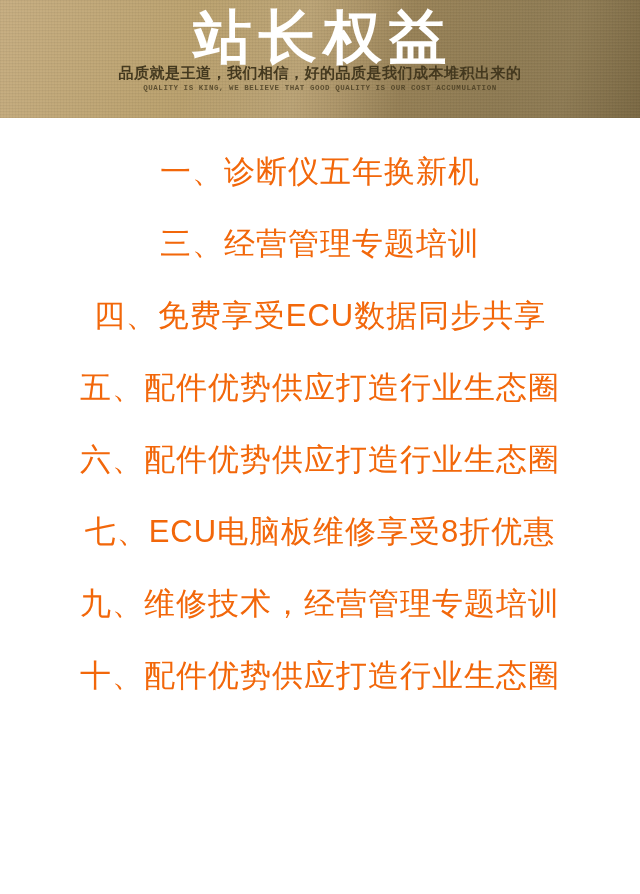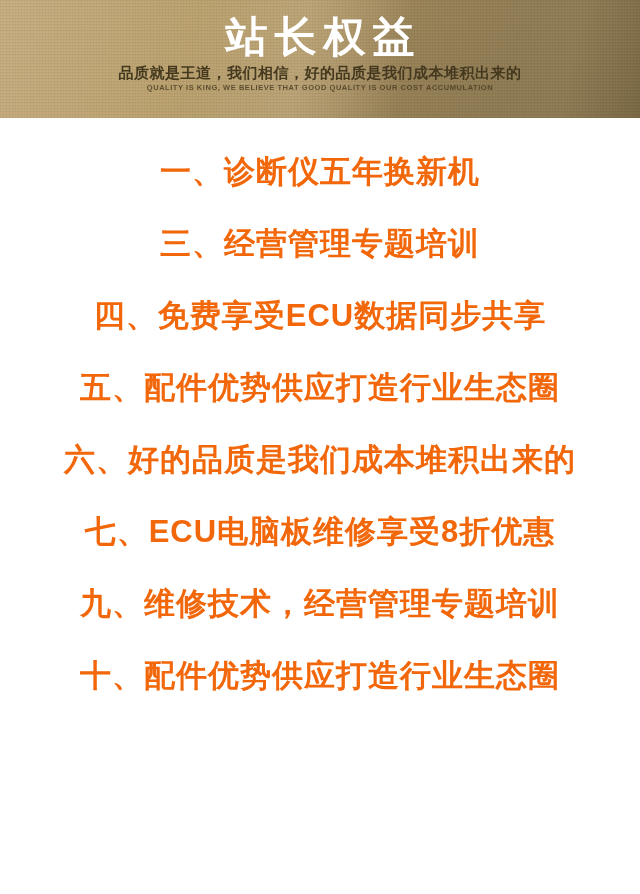--- a/index.html
+++ b/index.html
@@ -26,21 +26,21 @@
       linear-gradient(100deg, rgba(0,0,0,0) 30%, rgba(255,242,214,0.14) 47%, rgba(0,0,0,0.06) 63%, rgba(255,236,200,0.08) 88%, rgba(0,0,0,0) 100%),
       linear-gradient(112deg,
         var(--gold-light, #c7ae82) 0%,
         #bba26f 30%,
         var(--gold-mid, #ab9263) 55%,
         #8d7950 78%,
         var(--gold-dark, #7b6944) 100%);
   }
   .header-title {
     padding-top: 15px;
-    font-size: 42px;
+    font-size: 58px;
     line-height: 44px;
     font-weight: 900;
     letter-spacing: 7px;
     text-indent: 7px;
     color: var(--title-text, #ffffff);
   }
   .header-subtitle {
     margin-top: 4px;
     font-size: 15px;
     line-height: 19px;
@@ -49,33 +49,34 @@
     color: var(--subtitle-text, #44391f);
   }
   .header-subtitle-en {
     margin-top: 1px;
     font-size: 7.5px;
     line-height: 10px;
     font-weight: bold;
     letter-spacing: 0.55px;
     color: var(--subtitle-text, #44391f);
     opacity: 0.78;
+    font-family: Liberation Mono, monospace;
   }
 
   
   .benefits {
     padding-top: 18px;
     background: #ffffff;
   }
   .benefit-item {
     height: 72px;
     line-height: 72px;
     text-align: center;
     font-size: 31px;
-    font-weight: bold;
+    font-weight: normal;
     letter-spacing: 1px;
     color: var(--accent, #f2670a);
     white-space: nowrap;
   }
 </style>
 </head>
 <body>
 
 <div class="page">
 
@@ -83,19 +84,19 @@
     <div class="header-title">站长权益</div>
     <div class="header-subtitle">品质就是王道，我们相信，好的品质是我们成本堆积出来的</div>
     <div class="header-subtitle-en">QUALITY IS KING, WE BELIEVE THAT GOOD QUALITY IS OUR COST ACCUMULATION</div>
   </div>
 
   <div class="benefits">
     <div class="benefit-item">一、诊断仪五年换新机</div>
     <div class="benefit-item">三、经营管理专题培训</div>
     <div class="benefit-item">四、免费享受ECU数据同步共享</div>
     <div class="benefit-item">五、配件优势供应打造行业生态圈</div>
-    <div class="benefit-item">六、好的品质是我们成本堆积出来的</div>
+    <div class="benefit-item">六、配件优势供应打造行业生态圈</div>
     <div class="benefit-item">七、ECU电脑板维修享受8折优惠</div>
     <div class="benefit-item">九、维修技术，经营管理专题培训</div>
     <div class="benefit-item">十、配件优势供应打造行业生态圈</div>
   </div>
 
 </div>
 
 </body></html>

